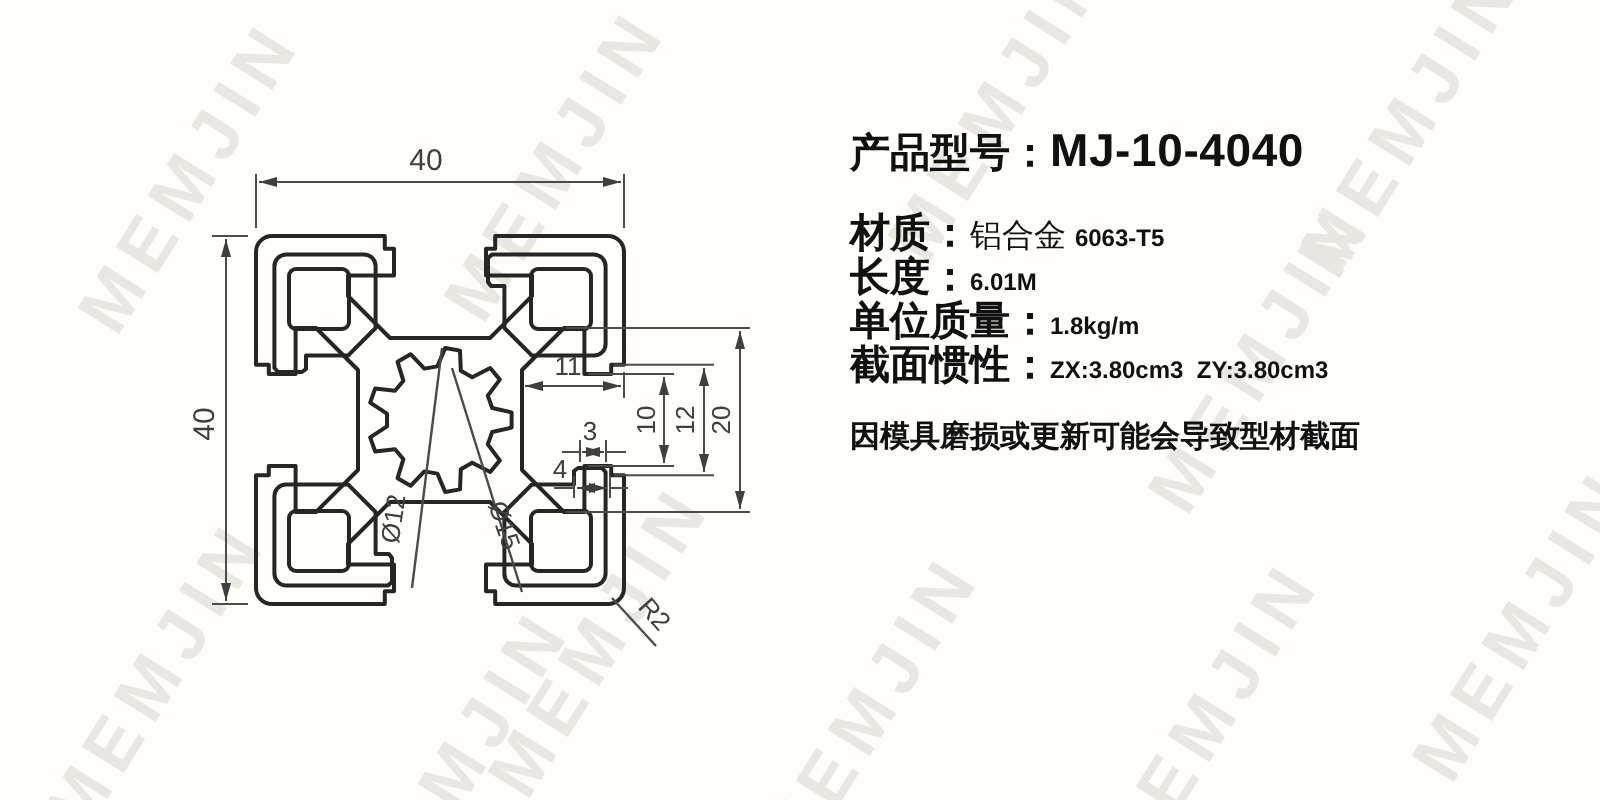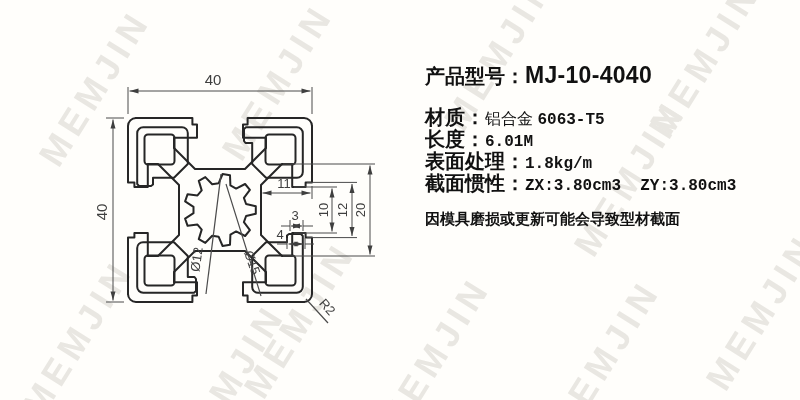--- a/index.html
+++ b/index.html
@@ -18,21 +18,21 @@
   
   .panel{position:absolute;left:425px;top:62px;width:370px;z-index:1;}
   .title-row{white-space:nowrap;margin-bottom:16px;}
   .t-label{font-size:20px;font-weight:700;}
   .t-value{font-size:23px;font-weight:800;letter-spacing:.3px;}
   .spec-row{height:22px;line-height:22px;white-space:nowrap;}
   .spec-row.gap1{margin-top:5px;}
   .spec-row.gap2{margin-top:9px;}
   .s-label{font-size:20px;font-weight:600;}
   .s-plain{font-size:16px;font-weight:400;}
-  .s-bold{font-size:16px;font-weight:800;white-space:pre;font-family:Liberation Mono, monospace;}
+  .s-bold{font-size:12px;font-weight:800;white-space:pre;}
   .disclaimer{margin-top:17px;font-size:15px;font-weight:600;line-height:16.5px;}
 </style>
 </head>
 <body>
 
 <div class="stage">
 
   <span class="wm" style="left:95px;top:88px">MEMJIN</span>
   <span class="wm" style="left:278px;top:82px">MEMJIN</span>
   <span class="wm" style="left:500px;top:52px">MEMJIN</span>
@@ -131,21 +131,21 @@
       <span class="t-label">产品型号：</span><span class="t-value">MJ-10-4040</span>
     </div>
 
     <div class="spec-row">
       <span class="s-label">材质：</span><span class="s-plain">铝合金 </span><span class="s-bold">6063-T5</span>
     </div>
     <div class="spec-row">
       <span class="s-label">长度：</span><span class="s-plain"></span><span class="s-bold">6.01M</span>
     </div>
     <div class="spec-row">
-      <span class="s-label">表面处理：</span><span class="s-plain"></span><span class="s-bold">1.8kg/m</span>
+      <span class="s-label">单位质量：</span><span class="s-plain"></span><span class="s-bold">1.8kg/m</span>
     </div>
     <div class="spec-row">
       <span class="s-label">截面惯性：</span><span class="s-plain"></span><span class="s-bold">ZX:3.80cm3  ZY:3.80cm3</span>
     </div>
 
     <div class="disclaimer">
       <div>因模具磨损或更新可能会导致型材截面</div>
     </div>
   </div>
 

